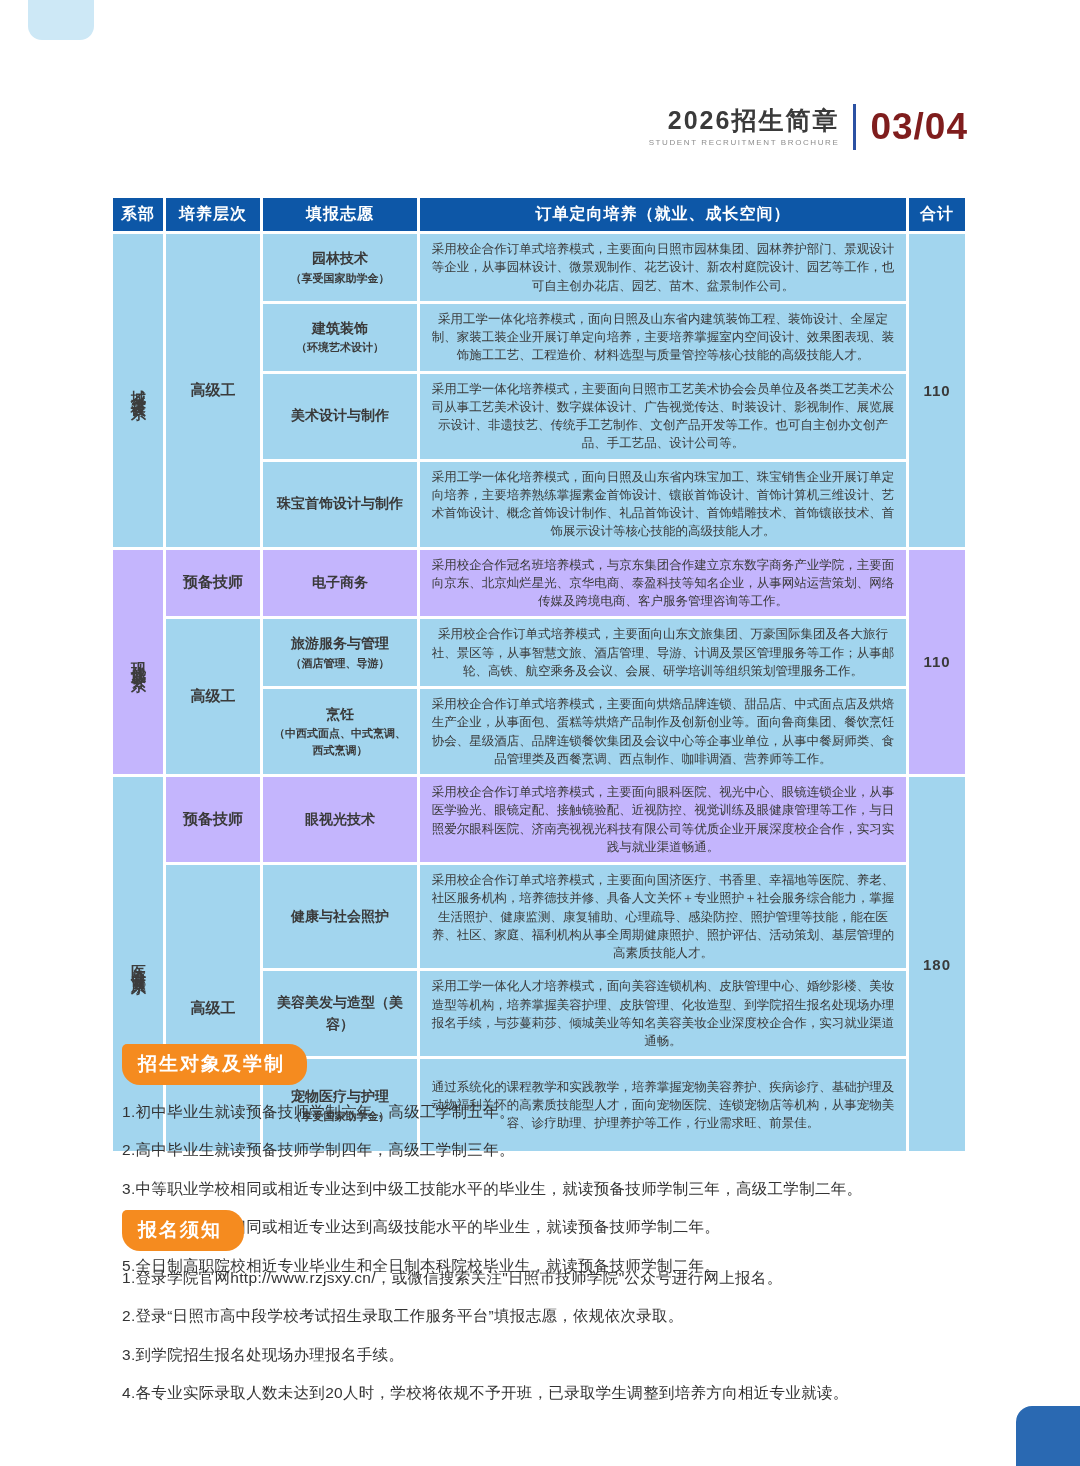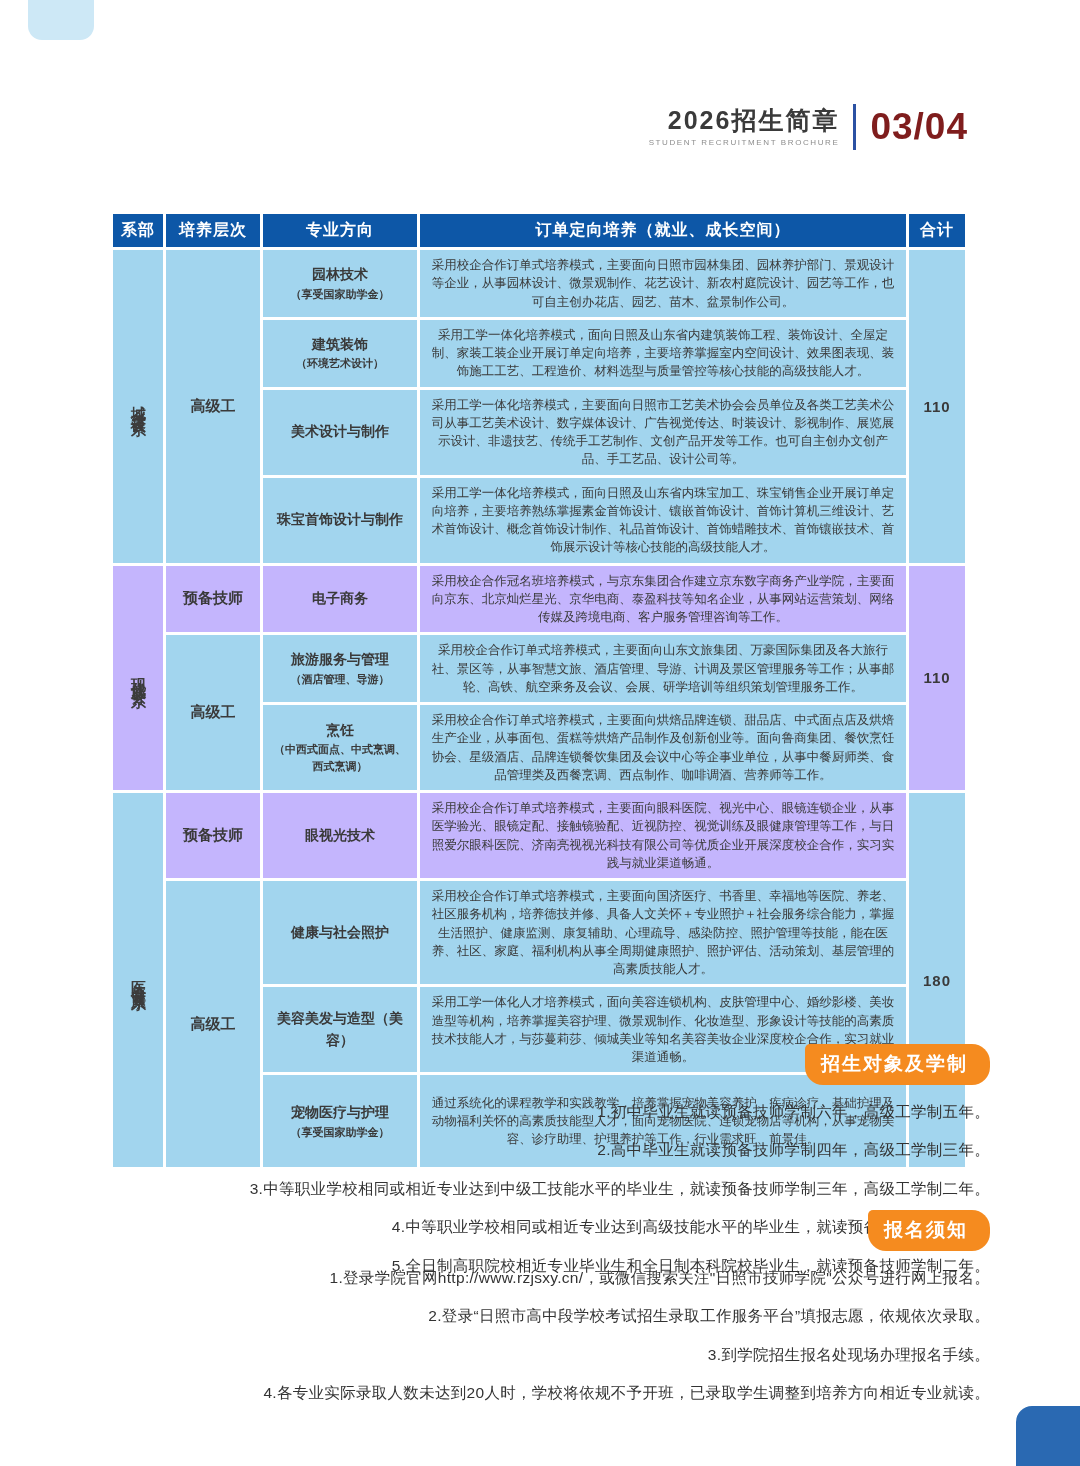--- a/index.html
+++ b/index.html
@@ -56,21 +56,21 @@
   }
   .ph-pagenum {
     font-size: 37px;
     font-weight: 800;
     color: #7f1d1d;
     letter-spacing: 1px;
   }
   
   .majors-table {
     position: absolute;
-    left: 110px; top: 211px;
+    left: 110px; top: 195px;
     width: 858px;
     table-layout: fixed;
     border-collapse: separate;
     border-spacing: 3px;
   }
   .majors-table th {
     background: #0d57a7;
     color: #ffffff;
     font-size: 16px;
     font-weight: bold;
@@ -116,23 +116,22 @@
   }
   .total-cell {
     font-size: 15px;
     font-weight: 600;
     letter-spacing: 1px;
     color: #444;
   }
   
   .info-section {
     position: absolute;
-    left: 132px;
+    left: 122px;
     width: 858px;
-    text-align: right;
   }
   .sec1 { top: 1044px; }
   .sec2 { top: 1210px; }
   .badge {
     display: inline-block;
     background: #f58b1f;
     color: #ffffff;
     font-size: 19px;
     font-weight: bold;
     letter-spacing: 2px;
@@ -172,21 +171,21 @@
       <col style="width:50px">
         <col style="width:94px">
         <col style="width:154px">
         <col style="width:486px">
         <col style="width:56px">
     </colgroup>
     <thead>
       <tr>
         <th>系部</th>
         <th>培养层次</th>
-        <th>专业方向</th>
+        <th>填报志愿</th>
         <th>订单定向培养（就业、成长空间）</th>
         <th>合计</th>
       </tr>
     </thead>
     <tbody>
 
       <tr style="height:60px;">
         <td class="blue dept-cell" rowspan="4"><span>城乡建设系</span></td>
         <td class="blue level-cell" rowspan="4">高级工</td>
         <td class="blue major-cell"><span>园林技术</span><span class="sub">（享受国家助学金）</span></td>
@@ -230,21 +229,21 @@
         <td class="light desc-cell">采用校企合作订单式培养模式，主要面向眼科医院、视光中心、眼镜连锁企业，从事医学验光、眼镜定配、接触镜验配、近视防控、视觉训练及眼健康管理等工作，与日照爱尔眼科医院、济南亮视视光科技有限公司等优质企业开展深度校企合作，实习实践与就业渠道畅通。</td>
         <td class="blue total-cell" rowspan="4">180</td>
       </tr>
       <tr style="height:90px;">
         <td class="blue level-cell" rowspan="3">高级工</td>
         <td class="blue major-cell"><span>健康与社会照护</span></td>
         <td class="blue desc-cell">采用校企合作订单式培养模式，主要面向国济医疗、书香里、幸福地等医院、养老、社区服务机构，培养德技并修、具备人文关怀＋专业照护＋社会服务综合能力，掌握生活照护、健康监测、康复辅助、心理疏导、感染防控、照护管理等技能，能在医养、社区、家庭、福利机构从事全周期健康照护、照护评估、活动策划、基层管理的高素质技能人才。</td>
       </tr>
       <tr style="height:72px;">
         <td class="blue major-cell"><span>美容美发与造型（美容）</span></td>
-        <td class="blue desc-cell">采用工学一体化人才培养模式，面向美容连锁机构、皮肤管理中心、婚纱影楼、美妆造型等机构，培养掌握美容护理、微景观制作、化妆造型、形象设计等技能的高素质技术技能人才，与莎蔓莉莎、倾城美业等知名美容美妆企业深度校企合作，实习就业渠道通畅。</td>
+        <td class="blue desc-cell">采用工学一体化人才培养模式，面向美容连锁机构、皮肤管理中心、婚纱影楼、美妆造型等机构，培养掌握美容护理、皮肤管理、化妆造型、到学院招生报名处现场办理报名手续，与莎蔓莉莎、倾城美业等知名美容美妆企业深度校企合作，实习就业渠道通畅。</td>
       </tr>
       <tr style="height:92px;">
         <td class="blue major-cell"><span>宠物医疗与护理</span><span class="sub">（享受国家助学金）</span></td>
         <td class="blue desc-cell">通过系统化的课程教学和实践教学，培养掌握宠物美容养护、疾病诊疗、基础护理及动物福利关怀的高素质技能型人才，面向宠物医院、连锁宠物店等机构，从事宠物美容、诊疗助理、护理养护等工作，行业需求旺、前景佳。</td>
       </tr>
     </tbody>
   </table>
 
   <section class="info-section sec1">
     <div class="badge">招生对象及学制</div>

